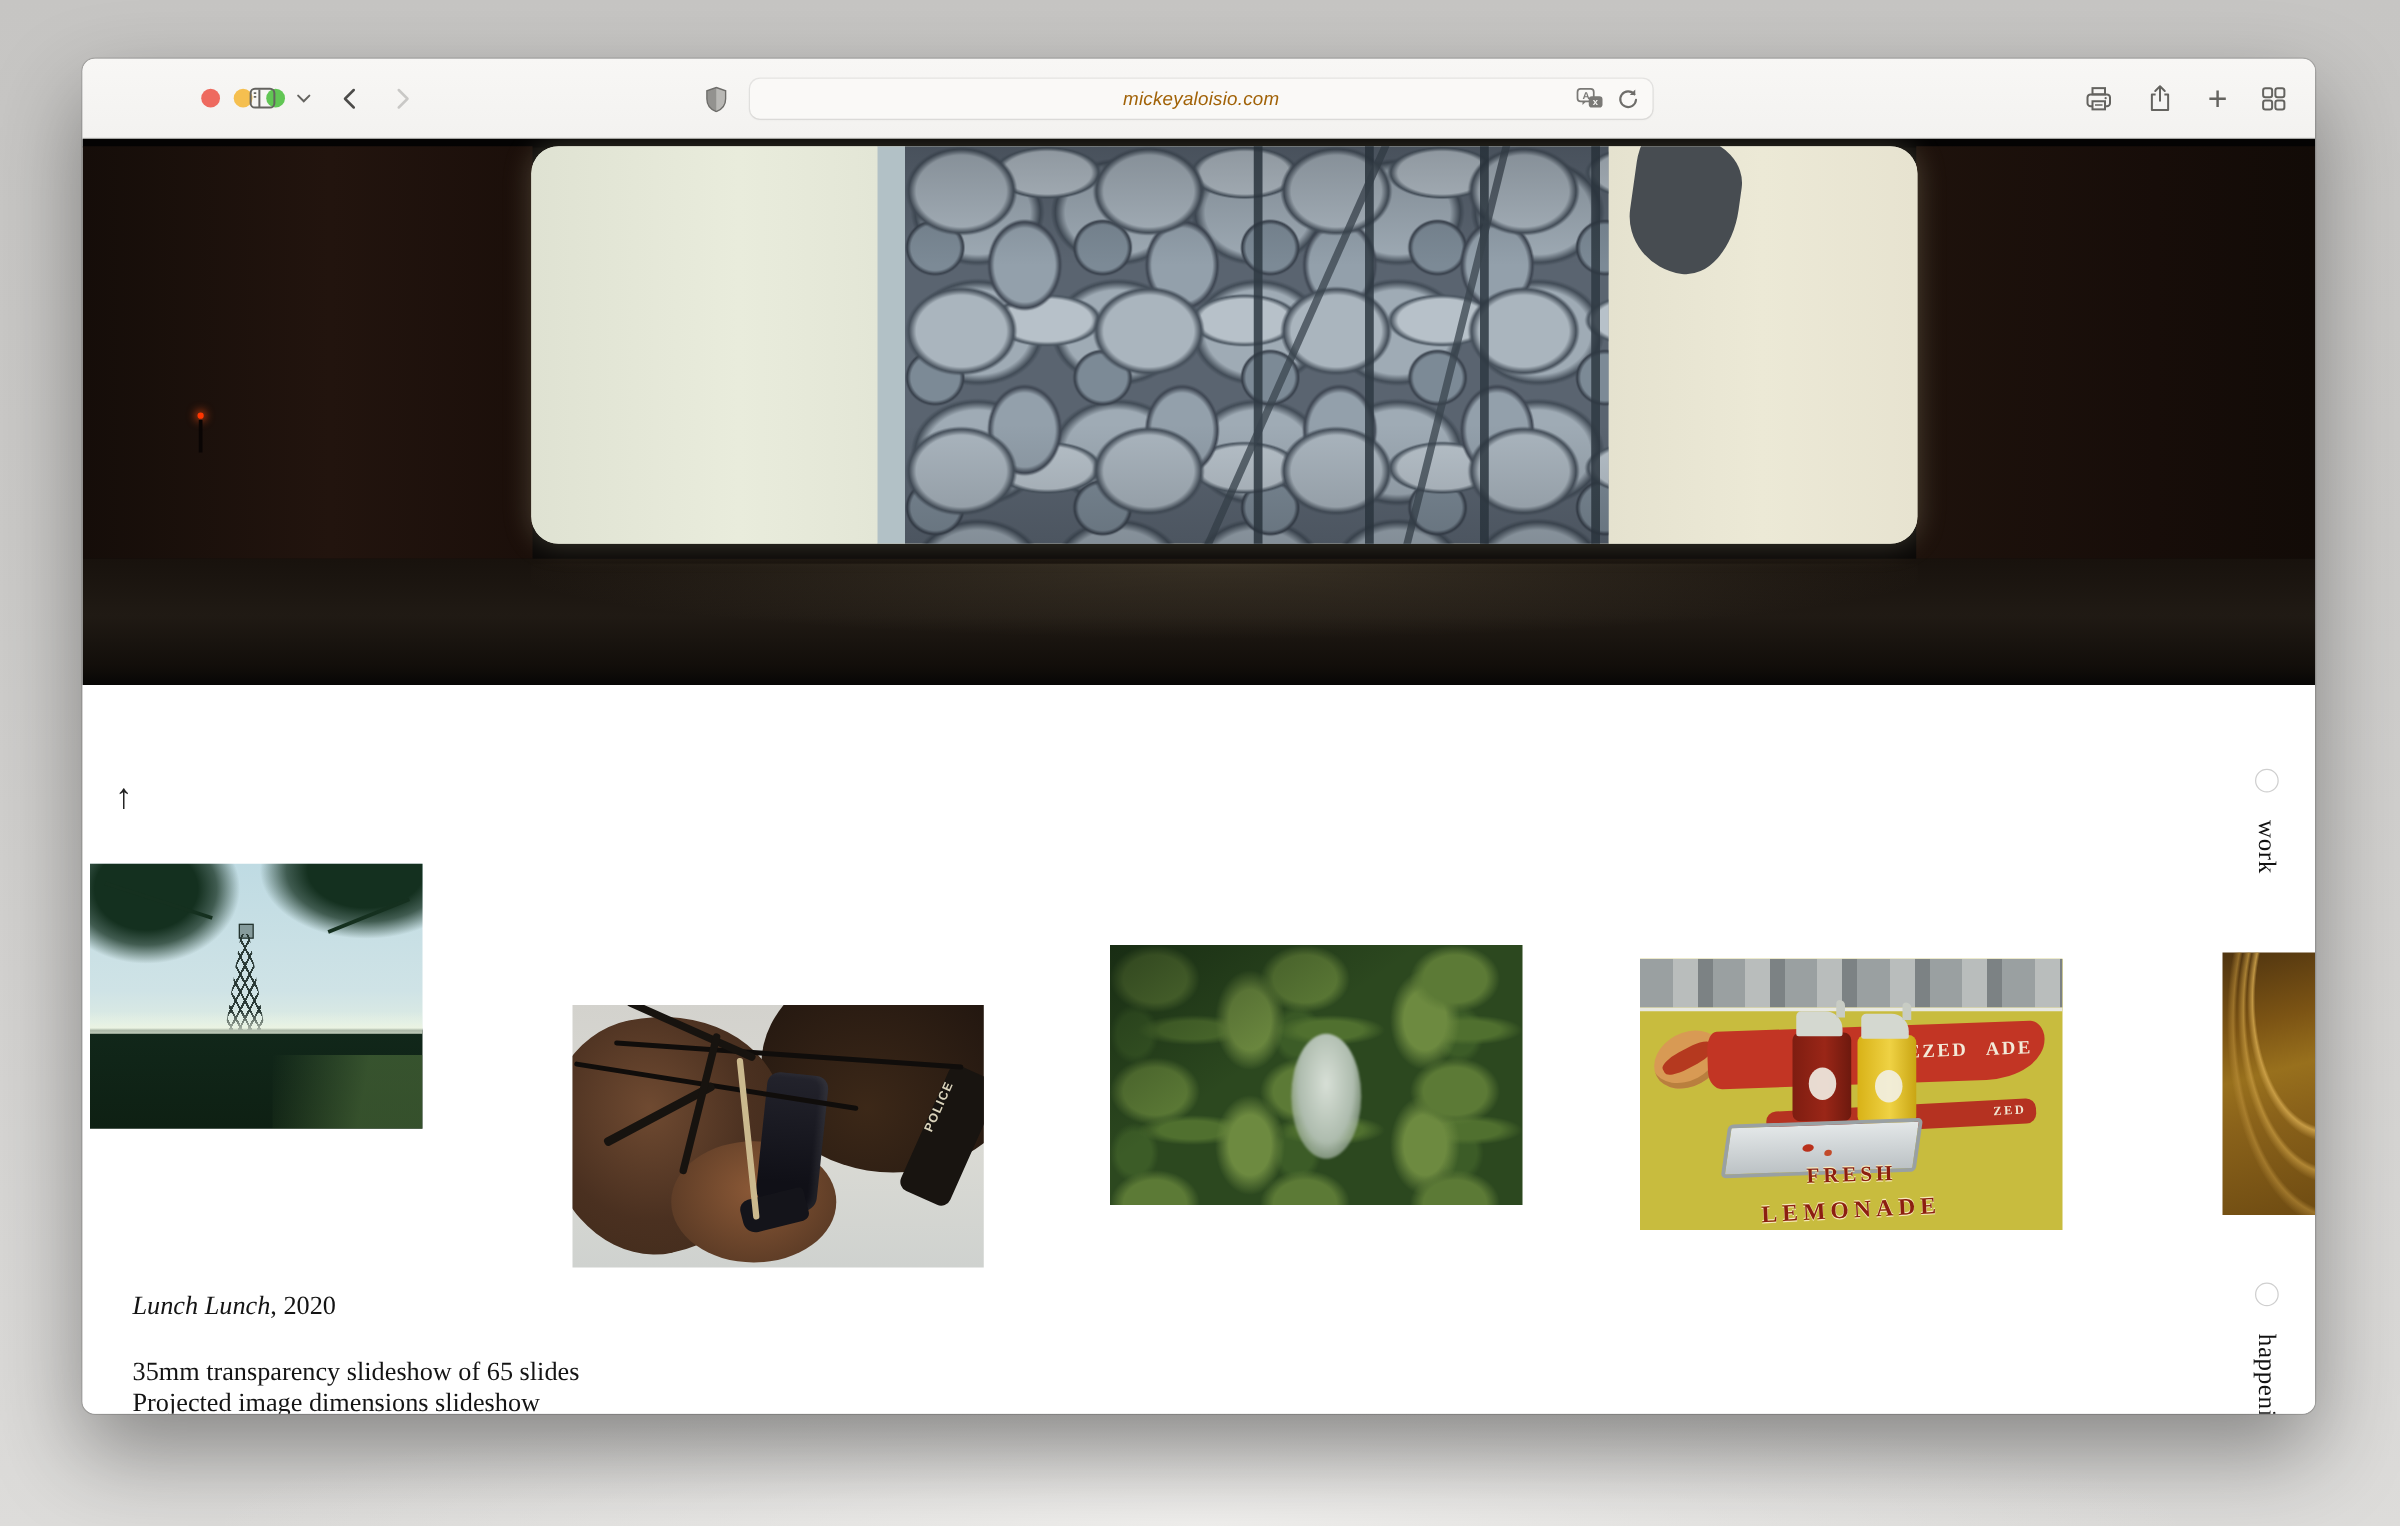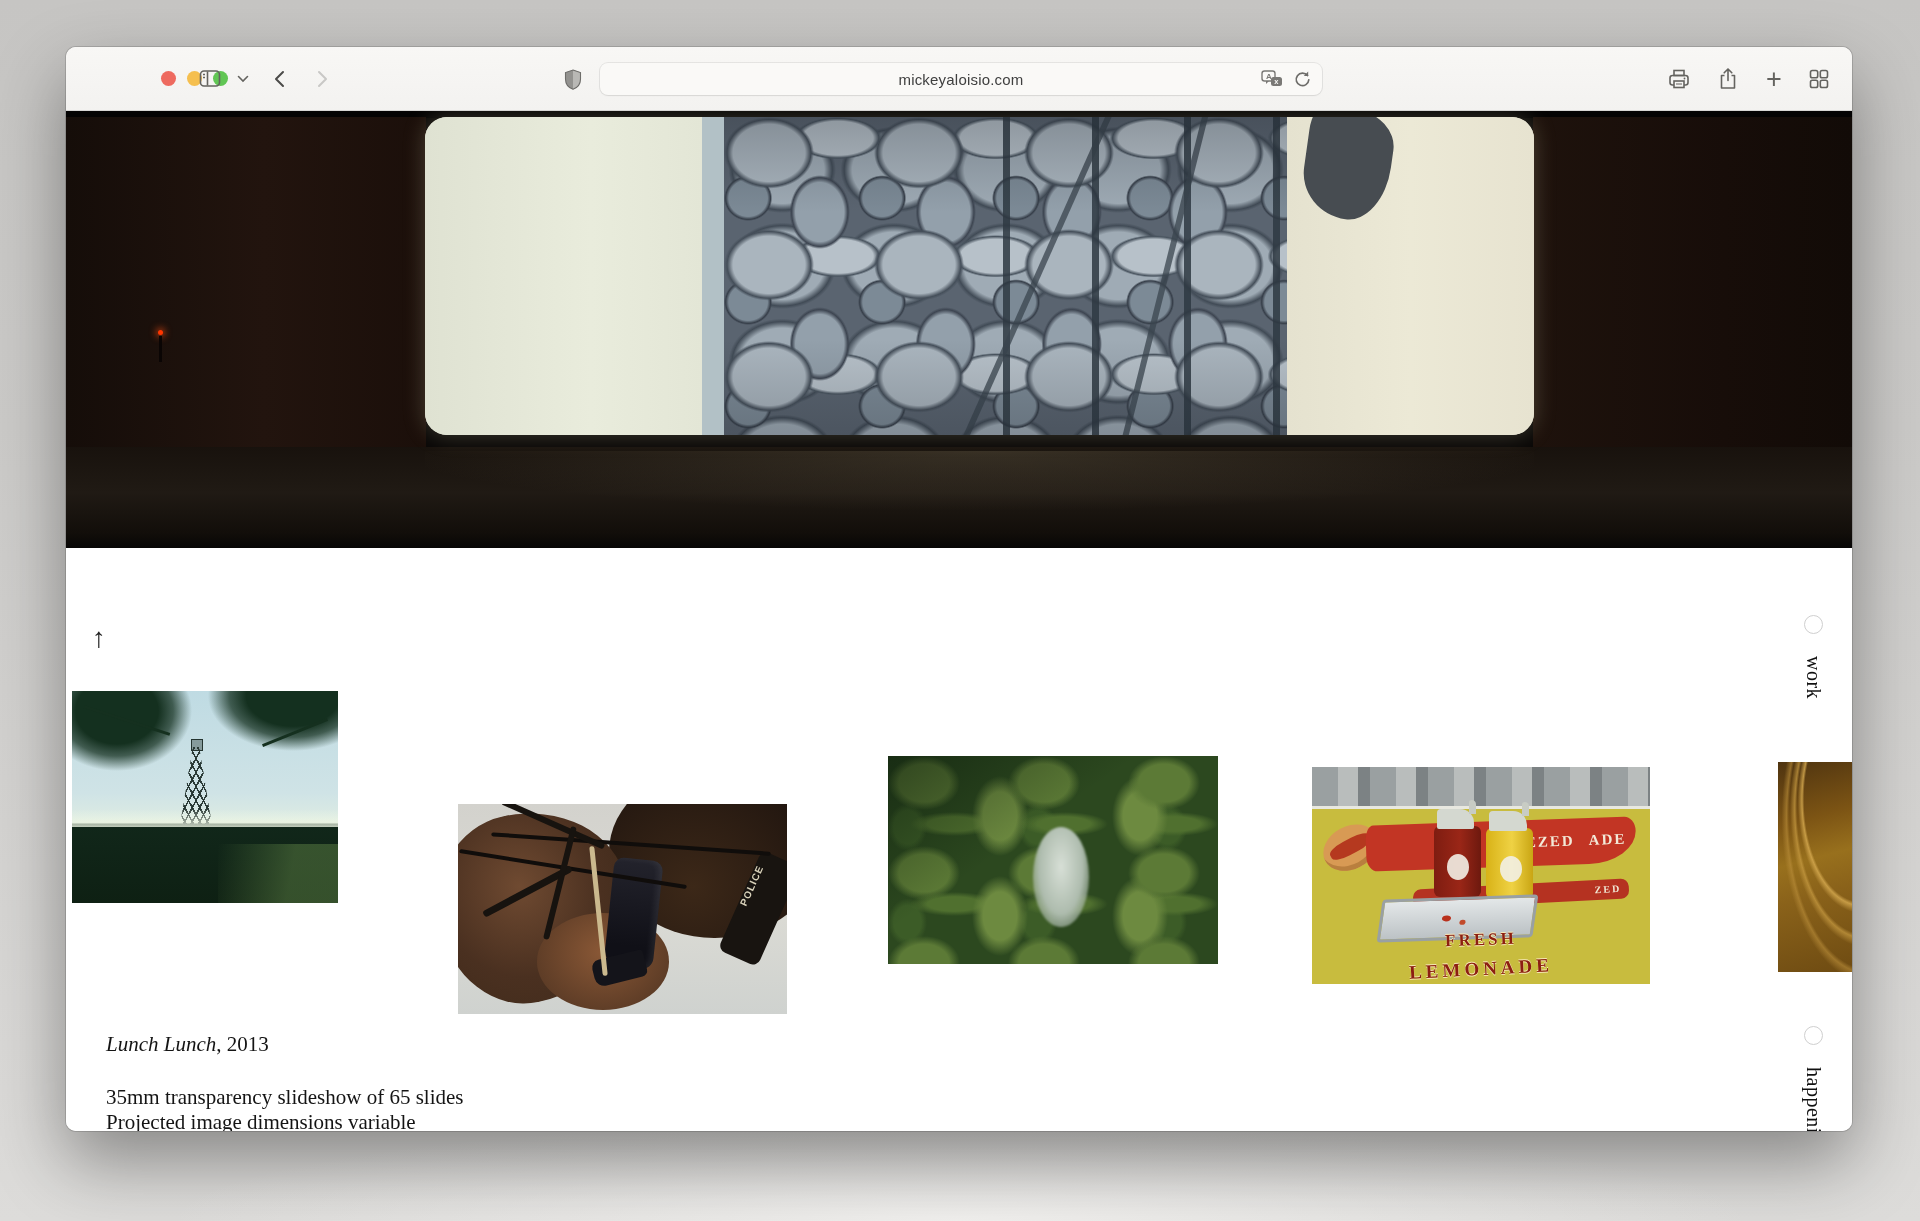--- a/index.html
+++ b/index.html
@@ -13,21 +13,21 @@
     overflow:hidden;z-index:2;}
   
   .toolbar{position:absolute;left:0;top:0;right:0;height:63px;
     background:linear-gradient(#f8f7f5,#f3f2f0);border-bottom:1px solid #d7d6d4;}
   .tl{position:absolute;top:24px;width:15px;height:15px;border-radius:50%;}
   .tbtn{position:absolute;top:17px;height:30px;display:flex;align-items:center;justify-content:center;border:none;background:none;padding:0;cursor:default;}
   svg.ic{display:block;}
   .urlfield{position:absolute;left:534px;top:16px;width:722px;height:32px;border-radius:8px;
     background:#faf9f7;box-shadow:0 0 0 1px rgba(0,0,0,.07),0 1px 2px rgba(0,0,0,.05);
     display:flex;align-items:center;justify-content:center;}
-  .urltext{font-size:15px;color:#404040;letter-spacing:.2px;}
+  .urltext{font-size:15px;color:#a16207;letter-spacing:.2px;font-style:italic;}
   .url-icons{position:absolute;right:10px;top:4px;display:flex;gap:8px;align-items:center;}
   
   .page{position:absolute;left:0;top:64px;right:0;bottom:0;background:#ffffff;
     font-family:"Liberation Serif","DejaVu Serif",serif;color:#161616;}
   
   .hero{position:absolute;left:0;top:0;width:1786px;height:437px;background:#0a0807;overflow:hidden;}
   .hero .wall-left{position:absolute;left:0;top:6px;width:360px;height:330px;
     background:linear-gradient(90deg,#150d09 0%,#22140e 55%,#1b0f0a 100%);}
   .hero .wall-right{position:absolute;left:1467px;top:6px;right:0;height:330px;
     background:linear-gradient(90deg,#1e120c 0%,#170d09 60%,#120b07 100%);}
@@ -320,24 +320,24 @@
         <div class="tray">
           <div class="k1"></div>
           <div class="k2"></div>
         </div>
         <div class="fresh">FRESH</div>
         <div class="lemon">LEMONADE</div>
       </div>
 
       <div class="photo p-amber"></div>
 
-      <div class="caption-title"><em>Lunch Lunch</em><span>, 2013</span></div>
+      <div class="caption-title"><em>Lunch Lunch</em><span>, 2020</span></div>
       <div class="caption-block">
         <div>35mm transparency slideshow of 65 slides</div>
-        <div>Projected image dimensions variable</div>
+        <div>Projected image dimensions slideshow</div>
 
       </div>
 
       <div class="vnav nav-work">
         <div class="dot"></div>
         <div class="vtext">work</div>
       </div>
       <div class="vnav nav-happenings">
         <div class="dot"></div>
         <div class="vtext">happenings</div>

